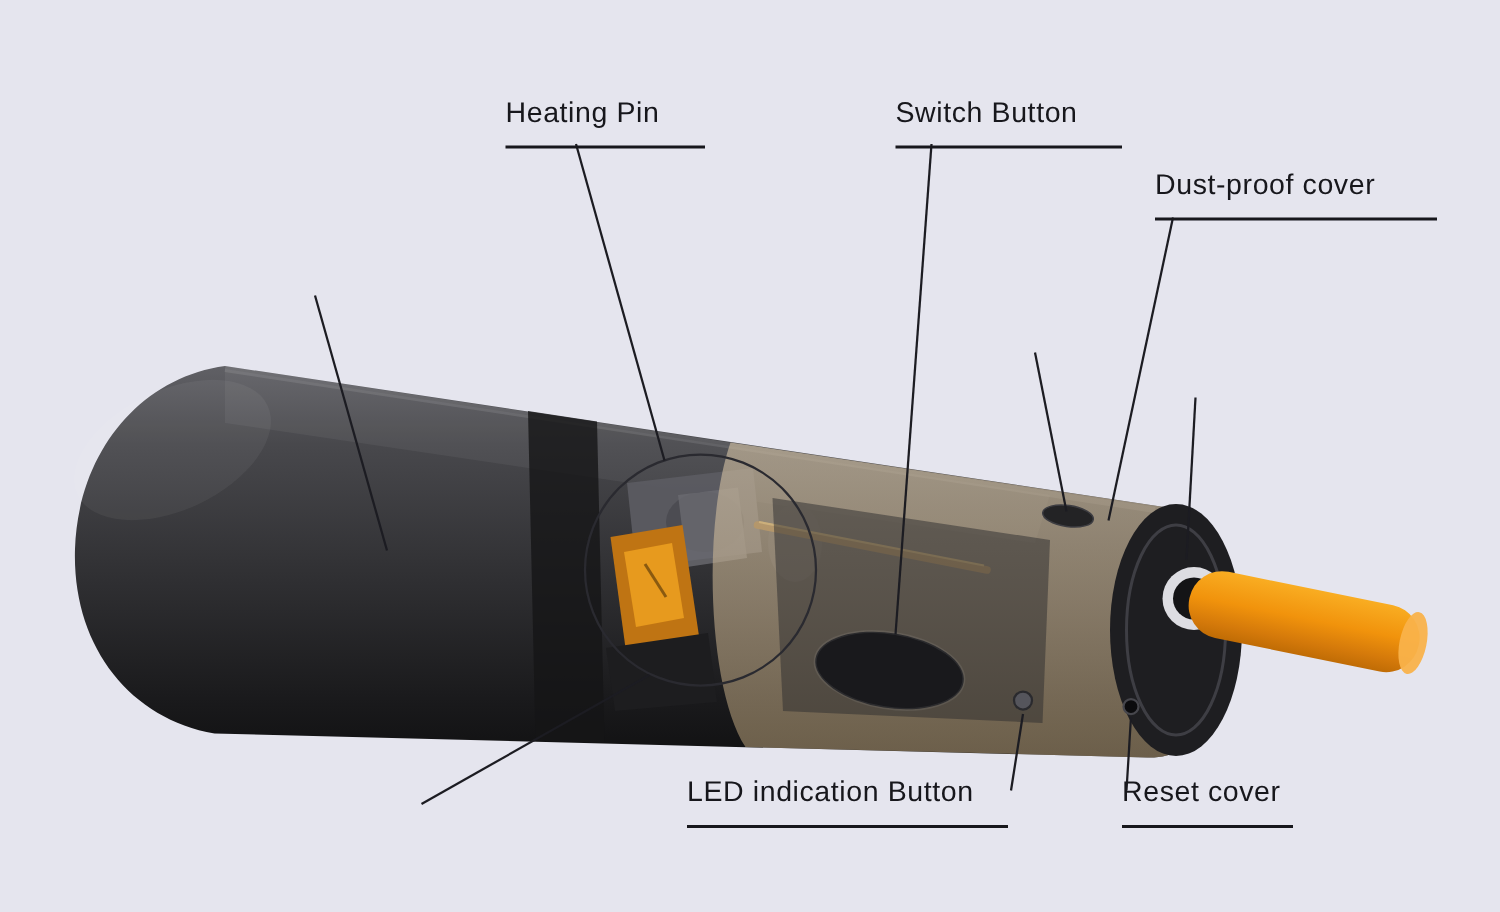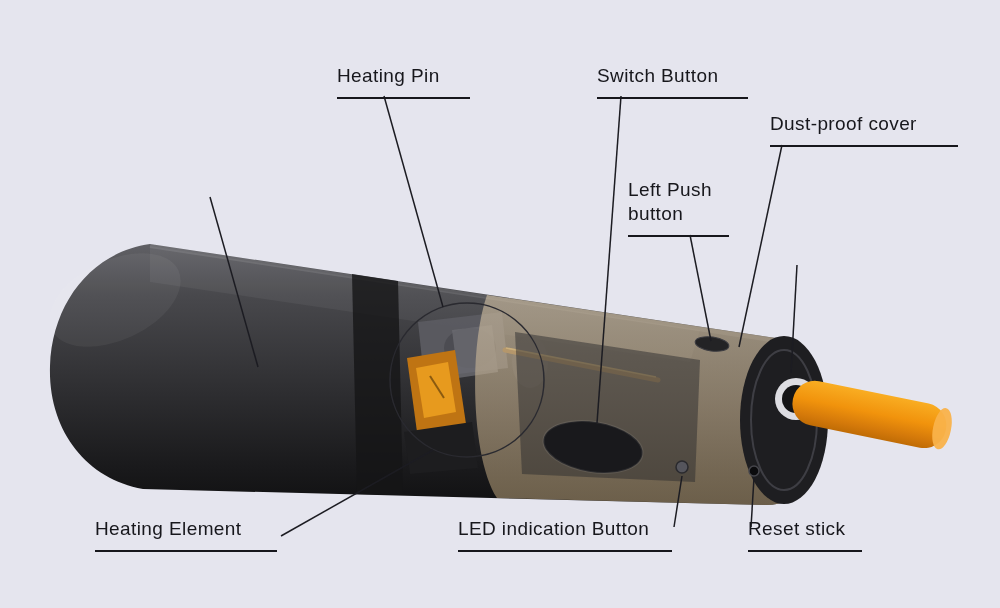--- a/index.html
+++ b/index.html
@@ -110,22 +110,20 @@
     </g>
   </svg>
 
   <div class="label" style="left:337px;top:64px;width:133px">Heating Pin</div>
 
   <div class="label" style="left:770px;top:112px;width:188px">Dust-proof cover</div>
 
   <div class="label" style="left:597px;top:64px;width:151px">Switch Button</div>
 
 
-  <div class="label" style="left:628px;top:178px;width:101px">Left Push button</div>
 
 
-  <div class="label" style="left:95px;top:517px;width:182px">Heating Element</div>
 
   <div class="label" style="left:458px;top:517px;width:214px">LED indication Button</div>
 
-  <div class="label" style="left:748px;top:517px;width:114px">Reset stick</div>
+  <div class="label" style="left:748px;top:517px;width:114px">Reset cover</div>
 
 </div>
 
 </body></html>

